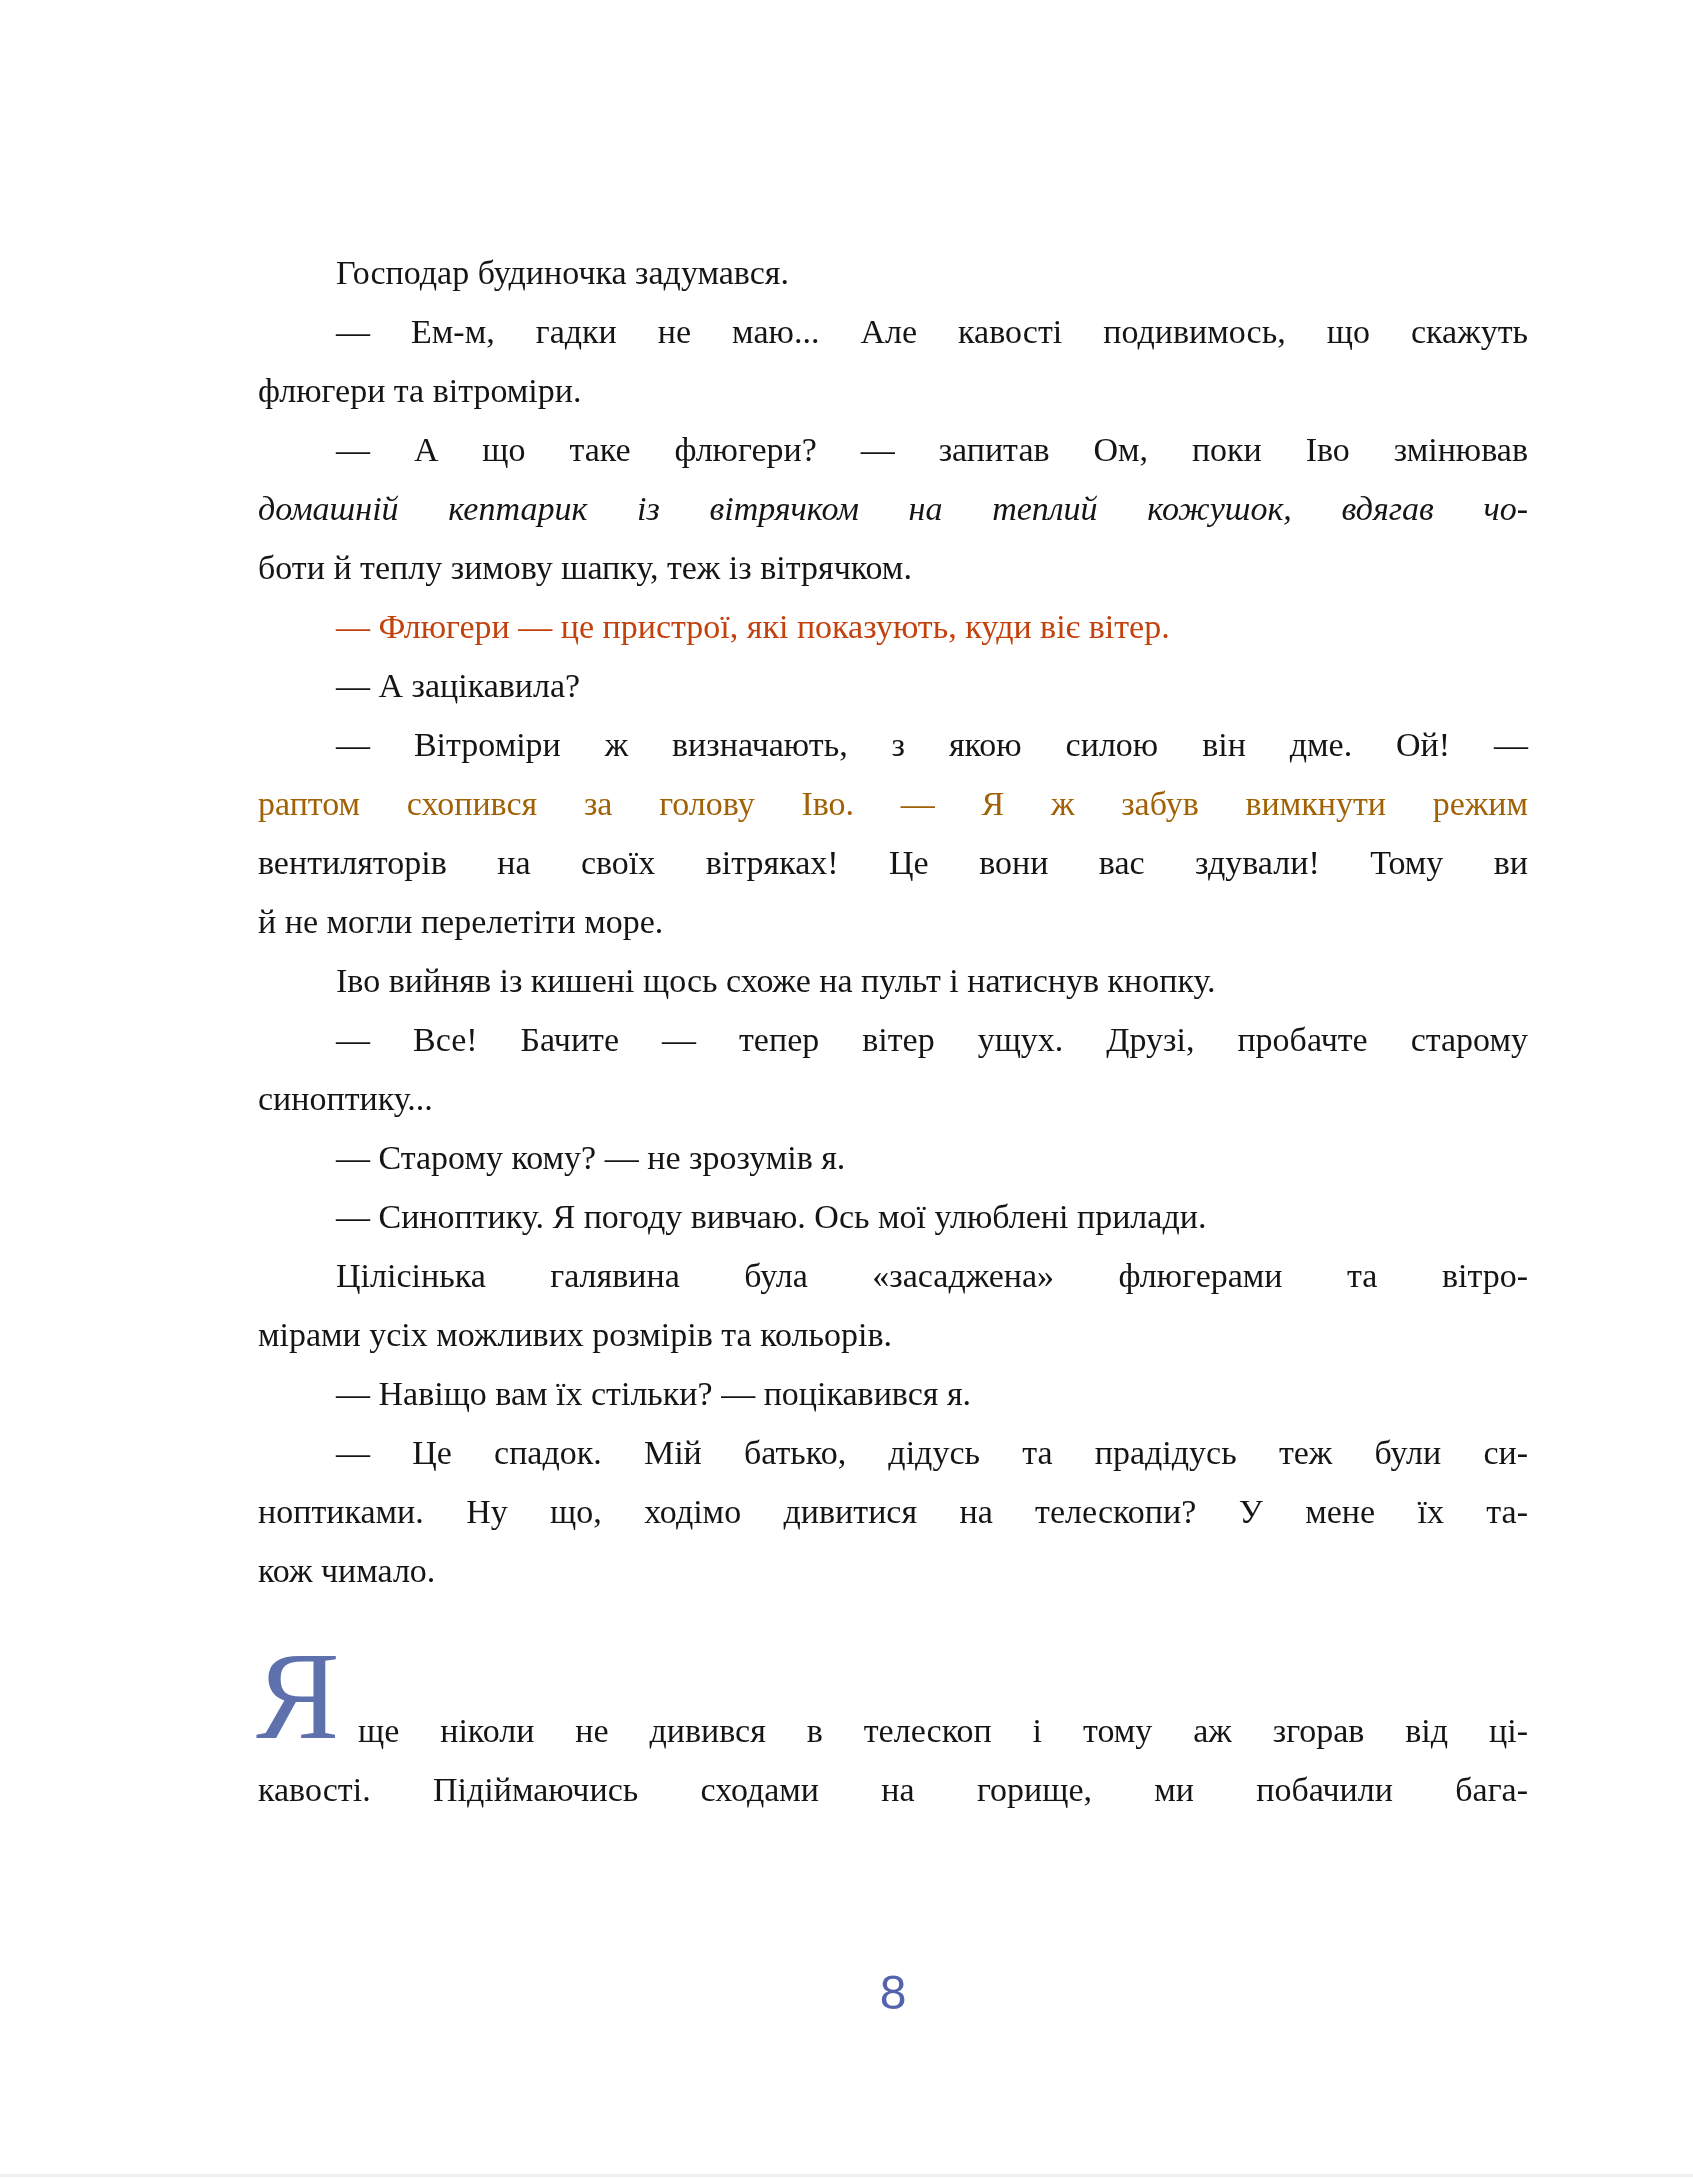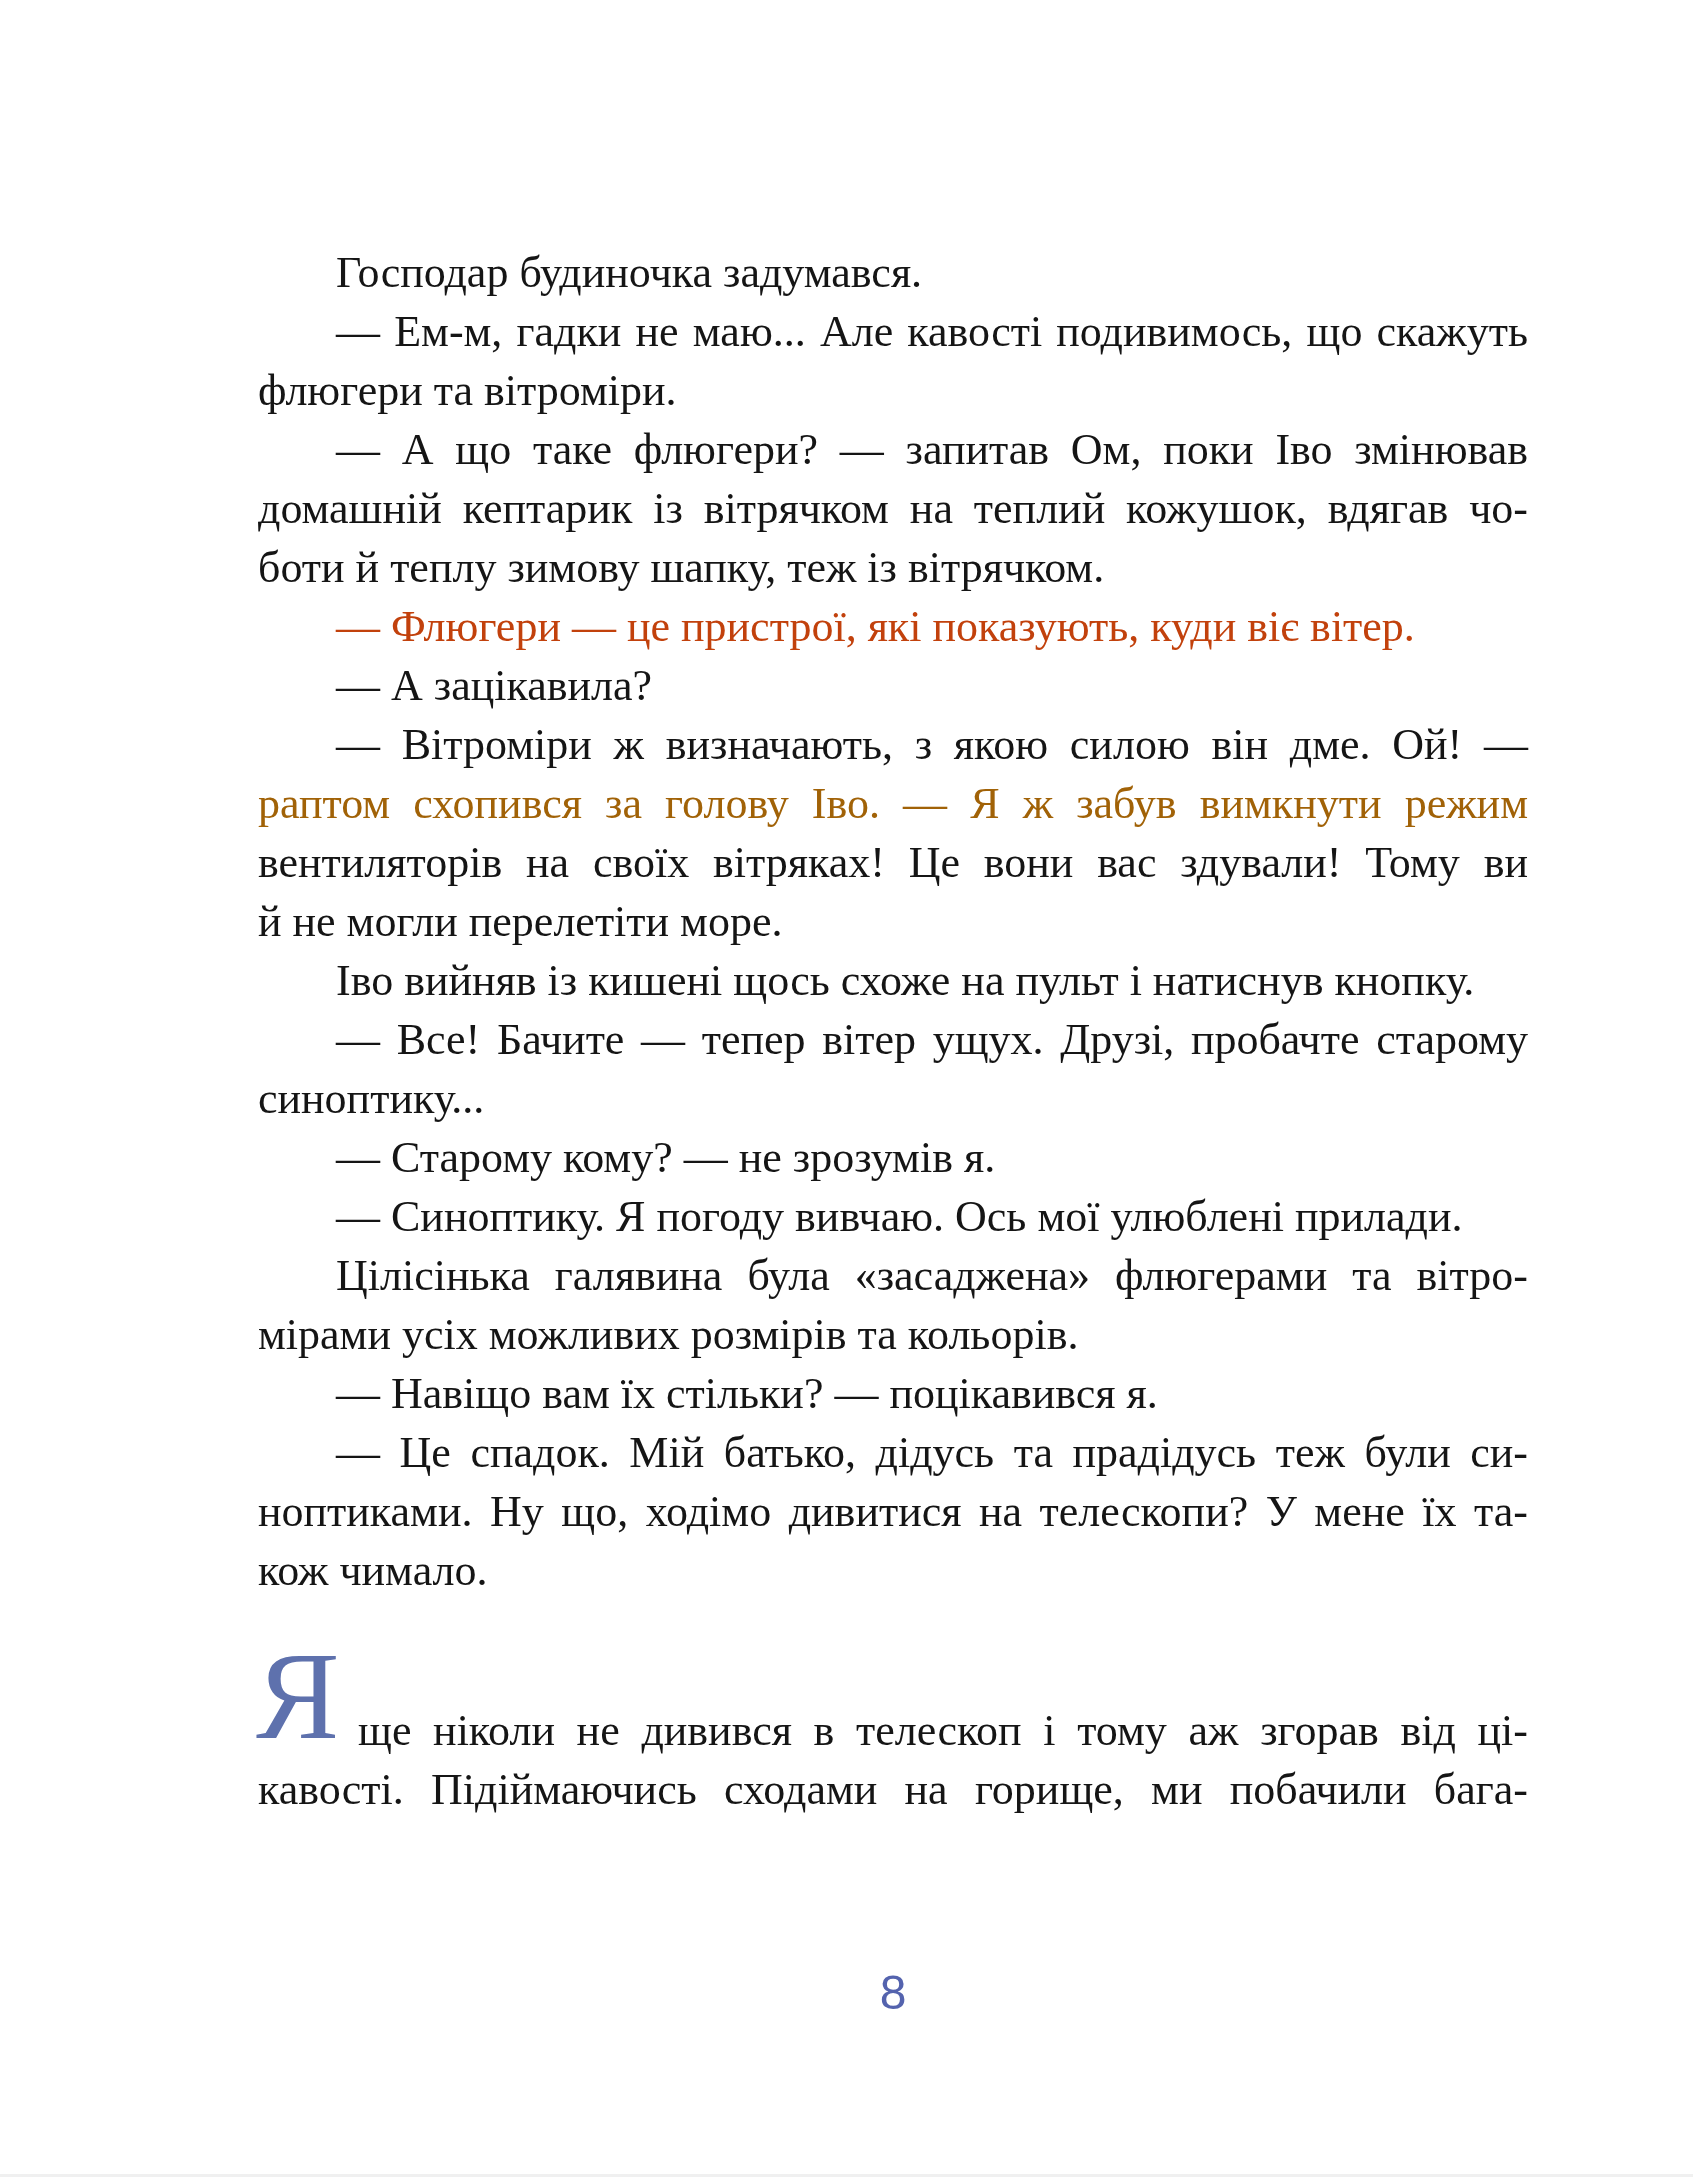--- a/index.html
+++ b/index.html
@@ -16,21 +16,21 @@
     font-family: "Liberation Serif", "DejaVu Serif", serif;
   }
   .text-block {
     position: absolute;
     left: 258px;
     width: 1270px;
   }
   #block1 { top: 243px; }
   #block2 { top: 1701px; }
   .line {
-    font-size: 44px;
+    font-size: 34px;
     line-height: 59px;
     color: #151515;
     text-align: left;
     white-space: nowrap;
   }
   .line.justify {
     white-space: normal;
     text-align: justify;
     text-align-last: justify;
   }
@@ -66,21 +66,21 @@
 </head>
 <body>
 
 <div id="book-page" style="background: rgb(255, 255, 255);">
 
   <div id="block1" class="text-block">
       <div class="line indent" style="color: rgb(21, 21, 21);">Господар будиночка задумався.</div>
       <div class="line justify indent" style="color: rgb(21, 21, 21);">— Ем-м, гадки не маю... Але кавості подивимось, що скажуть</div>
       <div class="line" style="color: rgb(21, 21, 21);">флюгери та вітроміри.</div>
       <div class="line justify indent" style="color: rgb(21, 21, 21);">— А що таке флюгери? — запитав Ом, поки Іво змінював</div>
-      <div class="line justify" style="color: rgb(21, 21, 21);">домашній кептарик із вітрячком на теплий кожушок, вдягав чо-</div>
+      <div class="line justify" style="color: rgb(21, 21, 21); font-style: italic;">домашній кептарик із вітрячком на теплий кожушок, вдягав чо-</div>
       <div class="line" style="color: rgb(21, 21, 21);">боти й теплу зимову шапку, теж із вітрячком.</div>
       <div class="line indent" style="color: #c2410c;">— Флюгери — це пристрої, які показують, куди віє вітер.</div>
       <div class="line indent" style="color: rgb(21, 21, 21);">— А зацікавила?</div>
       <div class="line justify indent" style="color: rgb(21, 21, 21);">— Вітроміри ж визначають, з якою силою він дме. Ой! —</div>
       <div class="line justify" style="color: #a16207;">раптом схопився за голову Іво. — Я ж забув вимкнути режим</div>
       <div class="line justify" style="color: rgb(21, 21, 21);">вентиляторів на своїх вітряках! Це вони вас здували! Тому ви</div>
       <div class="line" style="color: rgb(21, 21, 21);">й не могли перелетіти море.</div>
       <div class="line indent" style="color: rgb(21, 21, 21);">Іво вийняв із кишені щось схоже на пульт і натиснув кнопку.</div>
       <div class="line justify indent" style="color: rgb(21, 21, 21);">— Все! Бачите — тепер вітер ущух. Друзі, пробачте старому</div>
       <div class="line" style="color: rgb(21, 21, 21);">синоптику...</div>

